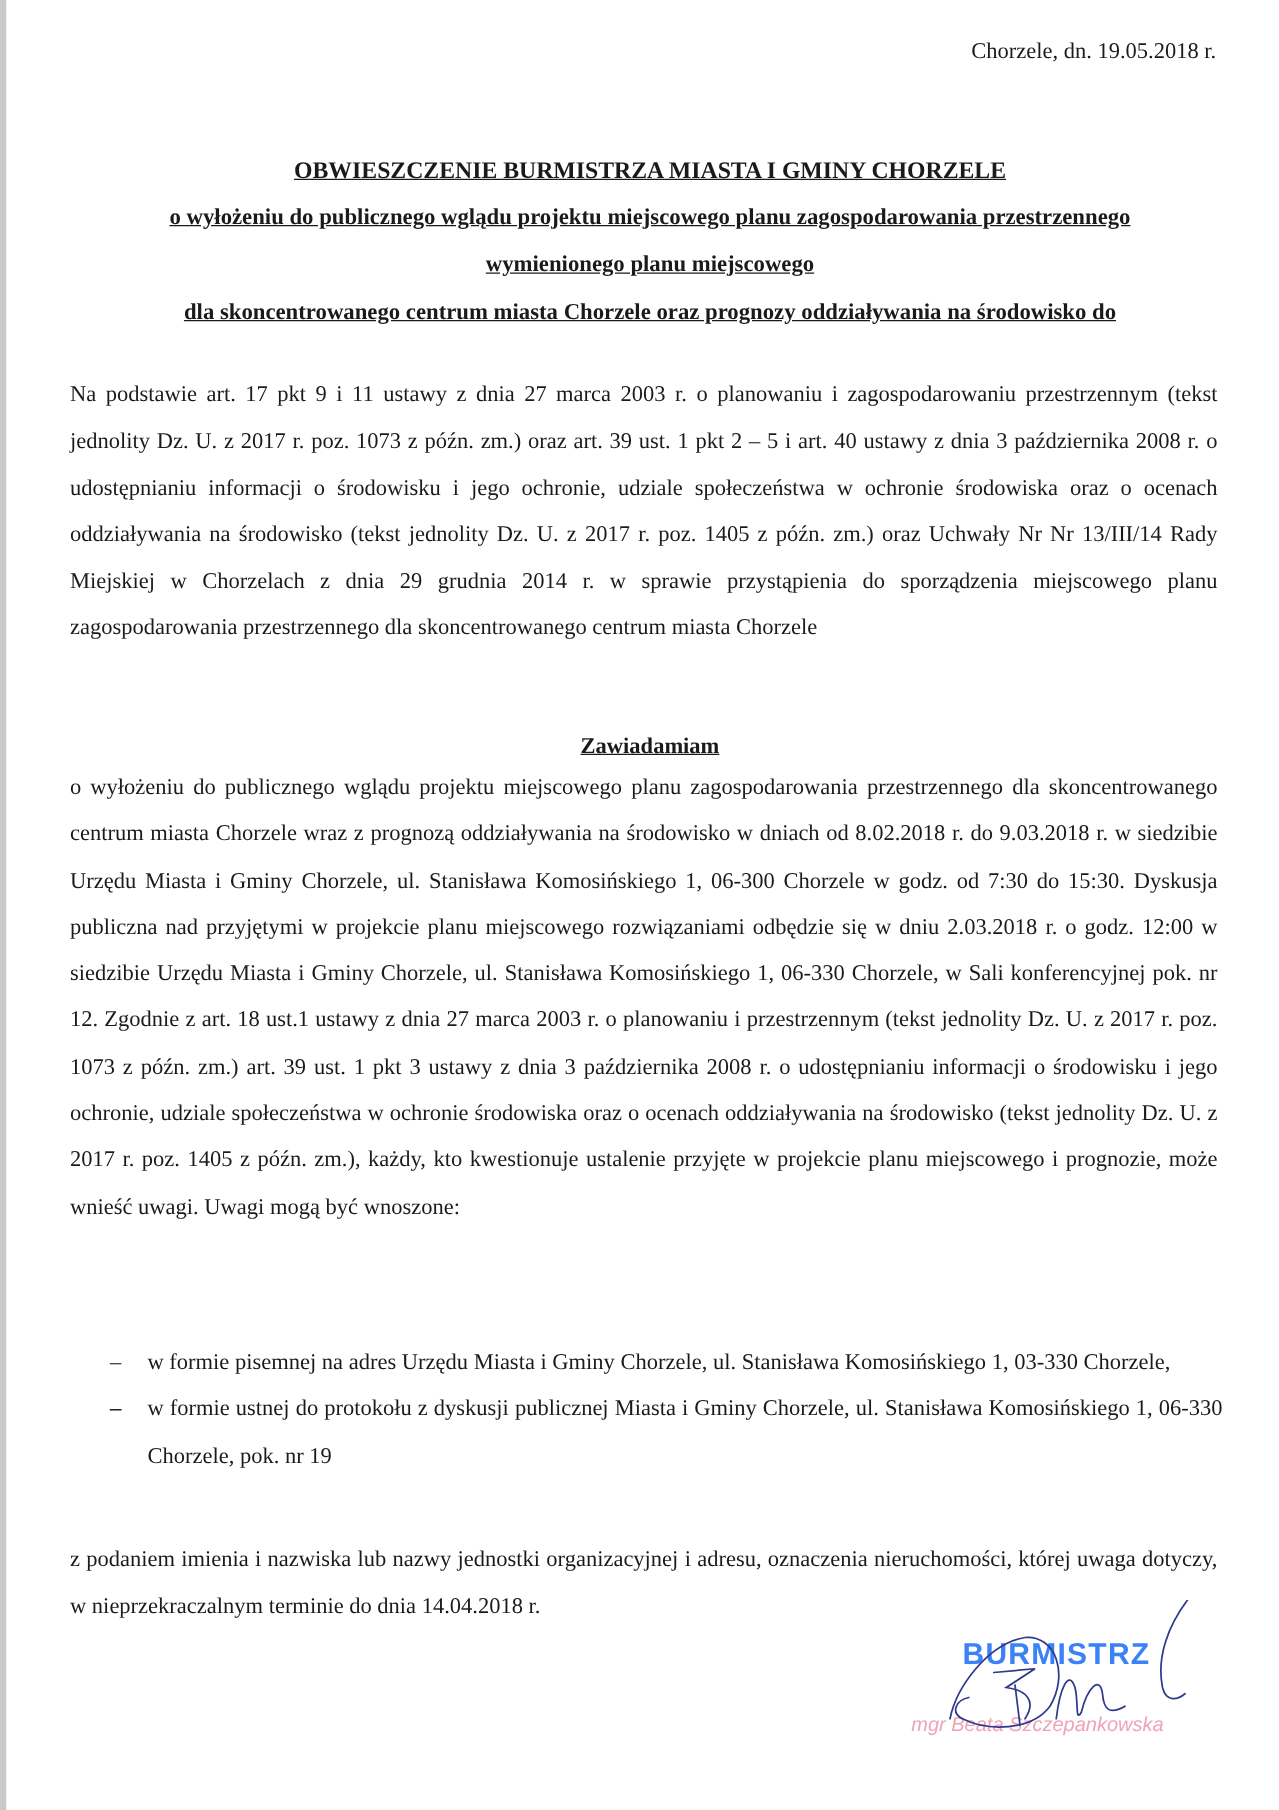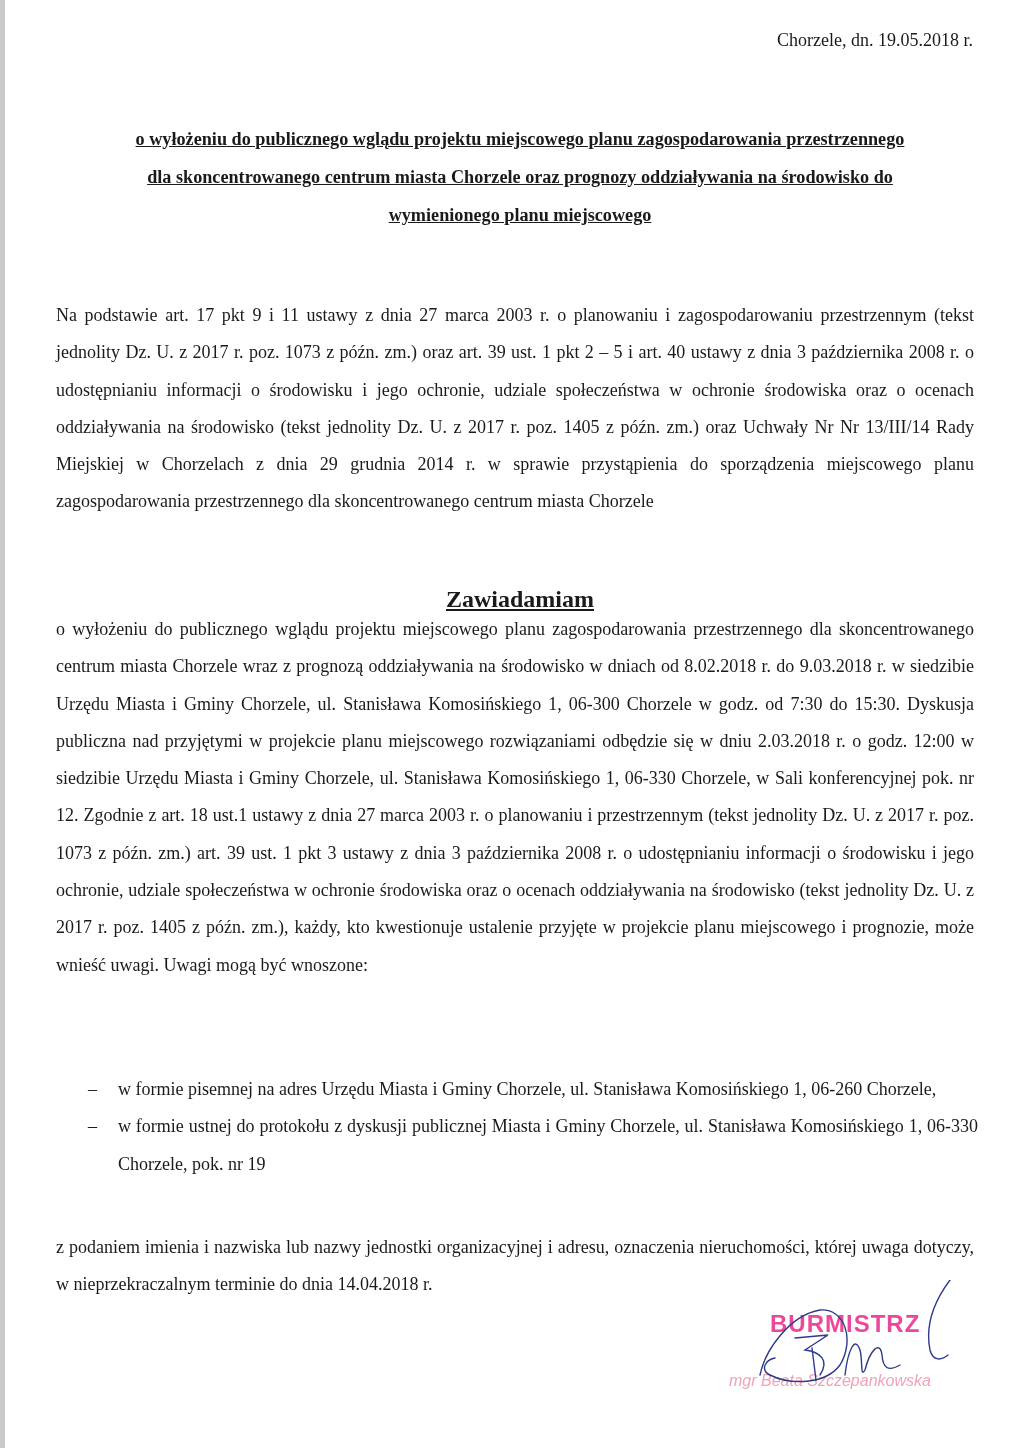--- a/index.html
+++ b/index.html
@@ -7,68 +7,69 @@
     width: 1023px; height: 1448px; background: #ffffff; position: relative; overflow: hidden;
     font-family: "Liberation Serif", "DejaVu Serif", serif; color: #1a1a1a;
   }
   .edge { position: absolute; left: 0; top: 0; width: 5px; height: 1448px; background: #c9c9c9; }
   .date { position: absolute; right: 50px; top: 30px; font-size: 18px; }
   .title-block { position: absolute; left: 60px; width: 920px; top: 120px; text-align: center; font-weight: bold; }
   .title-block .t1 { font-size: 19px; text-decoration: underline; line-height: 34px; }
   .title-block .t2 { font-size: 18.2px; text-decoration: underline; line-height: 38px; }
   .para { position: absolute; left: 56px; width: 918px; font-size: 18px; line-height: 37.3px; text-align: justify; }
   .p1 { top: 297px; }
-  .zaw { position: absolute; left: 60px; width: 920px; top: 586px; text-align: center; font-weight: bold; text-decoration: underline; font-size: 24px; }
+  .zaw { position: absolute; left: 60px; width: 920px; top: 586px; text-align: center; font-weight: bold; text-decoration: underline; font-size: 18px; }
   .p2 { top: 611px; }
   .list { position: absolute; left: 60px; width: 918px; top: 1071px; font-size: 18px; line-height: 37.3px; margin: 0; padding: 0; list-style: none; }
   .list li { position: relative; padding-left: 58px; text-align: justify; }
   .list li .dash { position: absolute; left: 28px; top: 0; }
   .p3 { top: 1229px; }
   .signature { position: absolute; left: 720px; top: 1280px; width: 260px; height: 130px; }
   .stamp-title { position: absolute; left: 50px; top: 30px; font-family: "Liberation Sans", sans-serif; font-size: 24px; color: #f0a3b6; letter-spacing: 1px; font-weight: bold; }
   .stamp-name { position: absolute; left: 9px; top: 92px; font-family: "Liberation Sans", sans-serif; font-style: italic; font-size: 16px; color: #f0a3b6; white-space: nowrap; }
   .sig-svg { position: absolute; left: 0; top: 0; }
 </style>
 </head>
 <body>
 
 <div class="edge"></div>
 
 <div class="date">Chorzele, dn. 19.05.2018 r.</div>
 
 <div class="title-block">
+  <div class="t1">OBWIESZCZENIE BURMISTRZA MIASTA I GMINY CHORZELE</div>
   <div class="t2">o wyłożeniu do publicznego wglądu projektu miejscowego planu zagospodarowania przestrzennego</div>
+  <div class="t2">wymienionego planu miejscowego</div>
   <div class="t2">dla skoncentrowanego centrum miasta Chorzele oraz prognozy oddziaływania na środowisko do</div>
-  <div class="t2">wymienionego planu miejscowego</div>
 </div>
 
 <div class="para p1">Na podstawie art. 17 pkt 9 i 11 ustawy z dnia 27 marca 2003 r. o planowaniu i zagospodarowaniu przestrzennym (tekst jednolity Dz. U. z 2017 r. poz. 1073 z późn. zm.) oraz art. 39 ust. 1 pkt 2 – 5 i art. 40 ustawy z dnia 3 października 2008 r. o udostępnianiu informacji o środowisku i jego ochronie, udziale społeczeństwa w ochronie środowiska oraz o ocenach oddziaływania na środowisko (tekst jednolity Dz. U. z 2017 r. poz. 1405 z późn. zm.) oraz Uchwały Nr Nr 13/III/14 Rady Miejskiej w Chorzelach z dnia 29 grudnia 2014 r. w sprawie przystąpienia do sporządzenia miejscowego planu zagospodarowania przestrzennego dla skoncentrowanego centrum miasta Chorzele</div>
 
 <div class="zaw">Zawiadamiam</div>
 
 <div class="para p2">o wyłożeniu do publicznego wglądu projektu miejscowego planu zagospodarowania przestrzennego dla skoncentrowanego centrum miasta Chorzele wraz z prognozą oddziaływania na środowisko w dniach od 8.02.2018 r. do 9.03.2018 r. w siedzibie Urzędu Miasta i Gminy Chorzele, ul. Stanisława Komosińskiego 1, 06-300 Chorzele w godz. od 7:30 do 15:30. Dyskusja publiczna nad przyjętymi w projekcie planu miejscowego rozwiązaniami odbędzie się w dniu 2.03.2018 r. o godz. 12:00 w siedzibie Urzędu Miasta i Gminy Chorzele,     ul. Stanisława Komosińskiego 1, 06-330 Chorzele, w Sali konferencyjnej pok. nr 12. Zgodnie z art. 18 ust.1 ustawy z dnia 27 marca 2003 r. o planowaniu i  przestrzennym (tekst jednolity Dz. U. z 2017 r. poz. 1073 z późn. zm.) art. 39 ust. 1 pkt 3 ustawy z dnia 3 października 2008 r. o udostępnianiu informacji o środowisku i jego ochronie, udziale społeczeństwa w ochronie środowiska oraz o ocenach oddziaływania na środowisko (tekst jednolity Dz. U. z 2017 r. poz. 1405 z późn. zm.), każdy, kto kwestionuje ustalenie przyjęte w projekcie planu miejscowego i prognozie, może wnieść uwagi. Uwagi mogą być wnoszone:</div>
 
 <ul class="list">
   <li>
     <span class="dash">–</span>
-    <span>w formie pisemnej na adres Urzędu Miasta i Gminy Chorzele, ul. Stanisława Komosińskiego 1, 06-260 Chorzele,</span>
+    <span>w formie pisemnej na adres Urzędu Miasta i Gminy Chorzele, ul. Stanisława Komosińskiego 1, 03-330 Chorzele,</span>
   </li>
   <li>
     <span class="dash">–</span>
   </li>
   <li>
     <span class="dash">–</span>
     <span>w formie ustnej do protokołu z dyskusji publicznej Miasta i Gminy Chorzele, ul. Stanisława Komosińskiego 1, 06-330 Chorzele, pok. nr 19</span>
   </li>
 </ul>
 
 <div class="para p3">z podaniem imienia i nazwiska lub nazwy jednostki organizacyjnej i adresu, oznaczenia nieruchomości, której uwaga dotyczy, w nieprzekraczalnym terminie do dnia 14.04.2018 r.</div>
 
 <div class="signature">
-  <div class="stamp-title" style="color: #ec4899;">BURMISTRZ</div>
+  <div class="stamp-title" style="color: #3b82f6;">BURMISTRZ</div>
   <div class="stamp-name" style="color: rgb(240, 163, 182);">mgr Beata Szczepankowska</div>
   <svg class="sig-svg" width="260" height="130">
     <g fill="none" stroke="#2e3a8c" stroke-width="1.4" stroke-linecap="round">
       <path d="M40 95 C 45 70, 70 35, 100 30 C 125 28, 135 60, 120 85 C 105 105, 70 105, 50 95 C 40 90, 45 80, 55 78"></path>
       <path d="M75 58 L 108 55 L 85 70 C 100 72, 110 80, 100 95"></path>
       <path d="M92 68 L 96 100"></path>
       <path d="M125 95 C 128 70, 135 55, 140 70 C 143 82, 140 98, 145 90 C 150 70, 160 60, 162 75 C 163 88, 168 92, 180 85"></path>
       <path d="M230 0 C 215 20, 205 45, 210 70 C 213 82, 222 80, 228 75"></path>
     </g>
   </svg>

